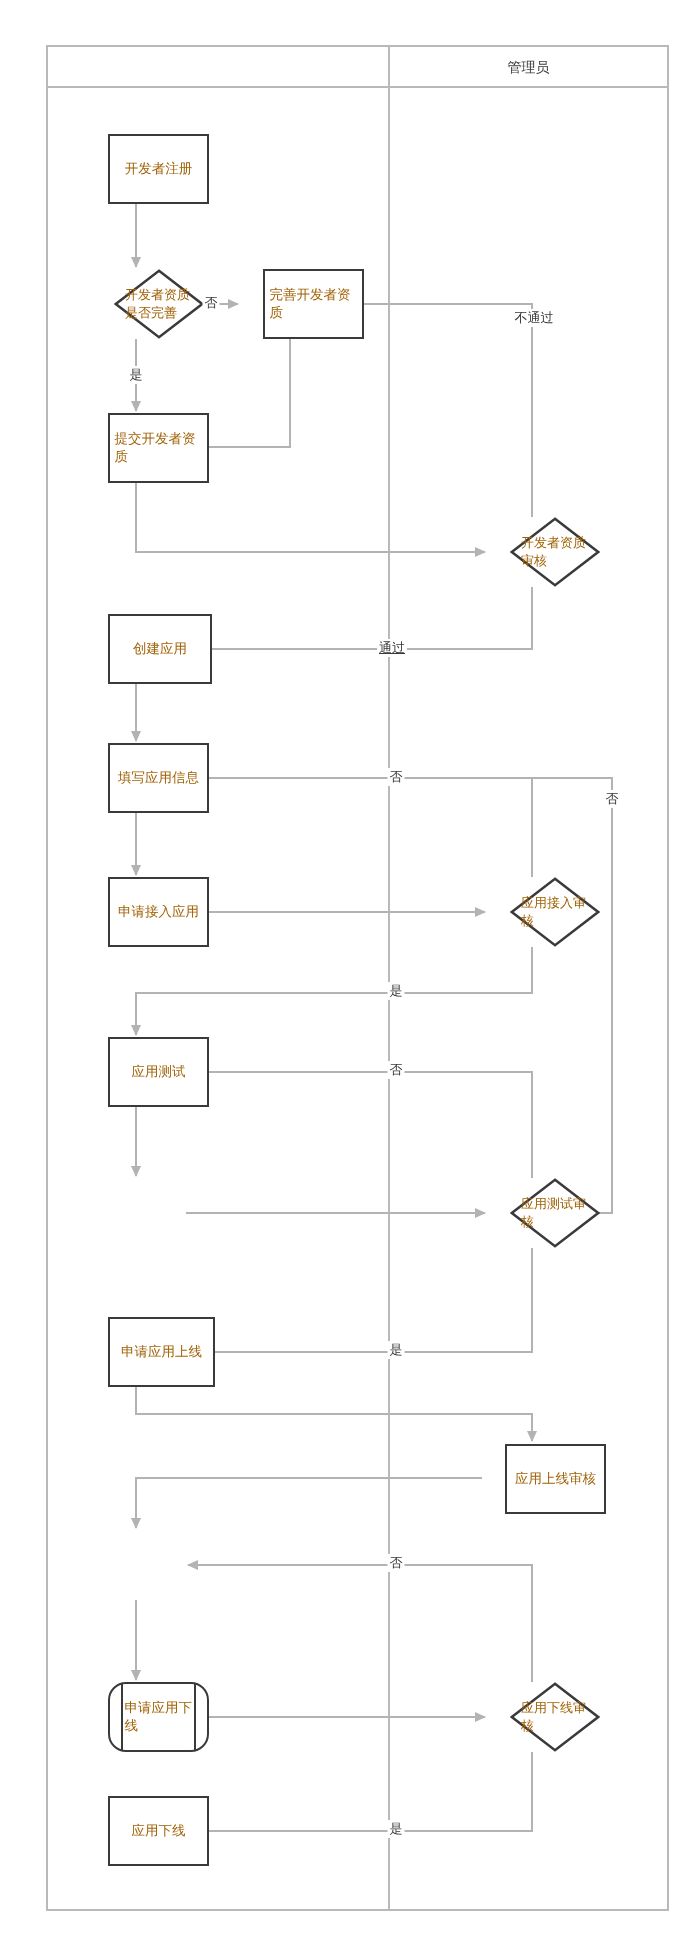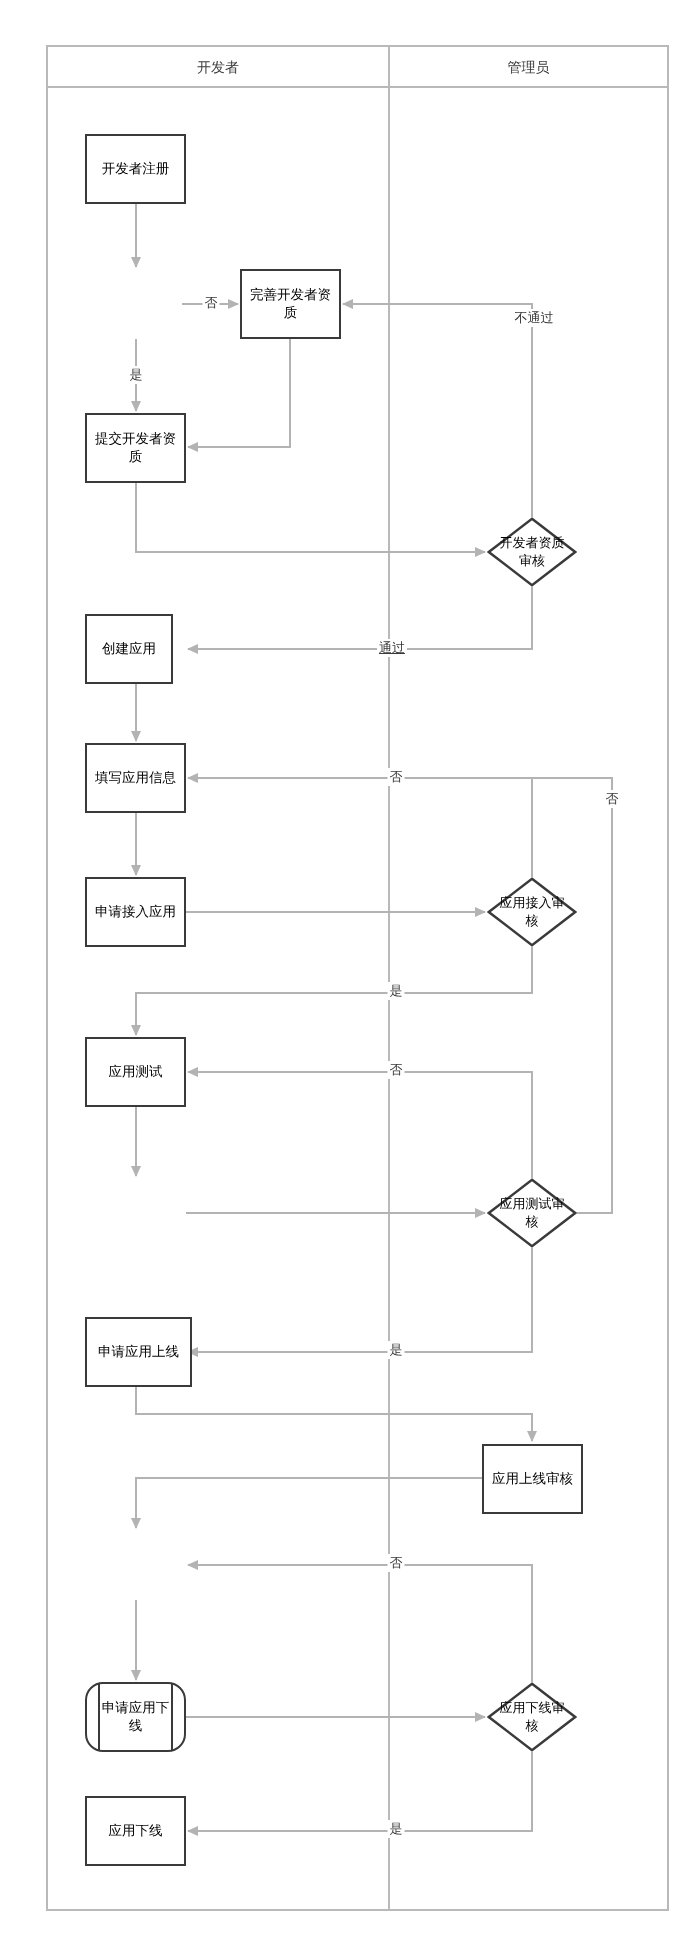--- a/index.html
+++ b/index.html
@@ -8,22 +8,23 @@
     font-family:"Liberation Sans","DejaVu Sans",sans-serif;color:#3a3a3a;
     overflow:hidden;
   }
   svg.layer{position:absolute;left:0;top:0;width:699px;height:1944px;}
   .lane-title{
     position:absolute;top:53px;height:28px;line-height:28px;
     text-align:center;font-size:14px;color:#3a3a3a;
   }
   .node{
     position:absolute;display:flex;align-items:center;justify-content:center;
-    text-align:center;font-size:13.5px;line-height:1.35;color:#000000;
+    font-size:13.5px;line-height:1.35;color:#a16207;
     box-sizing:border-box;
+    margin-left:23px;
   }
   .box{background:#ffffff;border:2.5px solid #3a3a3a;}
   .nt{display:inline-block;max-width:88px;}
   .diamond{background:transparent;border:none;}
   .diamond .dshape{position:absolute;left:0;top:0;width:100%;height:100%;}
   .diamond .dshape polygon{fill:#ffffff;stroke:#3a3a3a;stroke-width:2.5;}
   .diamond .nt{position:relative;max-width:68px;font-size:13px;}
   .subproc .nt{max-width:68px;}
   .sbar{position:absolute;top:0;bottom:0;width:2px;background:#3a3a3a;}
   .edge-label{
@@ -37,21 +38,20 @@
 <body>
 
 <div id="canvas">
 
   <svg class="layer">
     <rect x="47" y="46" width="621" height="1864" fill="none" stroke="#b9b9b9" stroke-width="2"></rect>
     <line x1="47" y1="87" x2="668" y2="87" stroke="#b9b9b9" stroke-width="2"></line>
     <line x1="389" y1="46" x2="389" y2="1910" stroke="#b9b9b9" stroke-width="2"></line>
   </svg>
 
-  <div class="lane-title" style="left:47px;width:342px;">开发者</div>
   <div class="lane-title" style="left:389px;width:279px;">管理员</div>
 
   <svg class="layer">
     <defs>
       <marker id="ah" markerWidth="13" markerHeight="12" refX="10" refY="5" orient="auto" markerUnits="userSpaceOnUse">
         <path d="M0,0 L11,5 L0,10 z" fill="#b3b3b3"></path>
       </marker>
     </defs>
     <g stroke="#b3b3b3" stroke-width="2" fill="none">
       <path d="M136,204 V267" marker-end="url(#ah)"></path>
@@ -77,30 +77,36 @@
       <path d="M136,1600 V1680" marker-end="url(#ah)"></path>
       <path d="M186,1717 H485" marker-end="url(#ah)"></path>
       <path d="M532,1752 V1831 H188" marker-end="url(#ah)"></path>
     </g>
   </svg>
 
   <div class="node box" style="left:85px;top:134px;width:101px;height:70px;">
     <span class="nt">开发者注册</span>
   </div>
 
+  <div class="node diamond" style="left:91px;top:269px;width:90px;height:70px;">
+    <svg class="dshape" viewBox="0 0 90 70" preserveAspectRatio="none">
+      <polygon points="45,1.8 88.2,35 45,68.2 1.8,35"></polygon>
+    </svg>
+    <span class="nt">开发者资质是否完善</span>
+  </div>
 
   <div class="node box" style="left:240px;top:269px;width:101px;height:70px;">
     <span class="nt">完善开发者资质</span>
   </div>
 
   <div class="node box" style="left:85px;top:413px;width:101px;height:70px;">
     <span class="nt">提交开发者资质</span>
   </div>
 
-  <div class="node box" style="left:85px;top:614px;width:88px;height:70px;">
+  <div class="node box" style="left:85px;top:614px;width:104px;height:70px;">
     <span class="nt">创建应用</span>
   </div>
 
   <div class="node box" style="left:85px;top:743px;width:101px;height:70px;">
     <span class="nt">填写应用信息</span>
   </div>
 
   <div class="node box" style="left:85px;top:877px;width:101px;height:70px;">
     <span class="nt">申请接入应用</span>
   </div>

